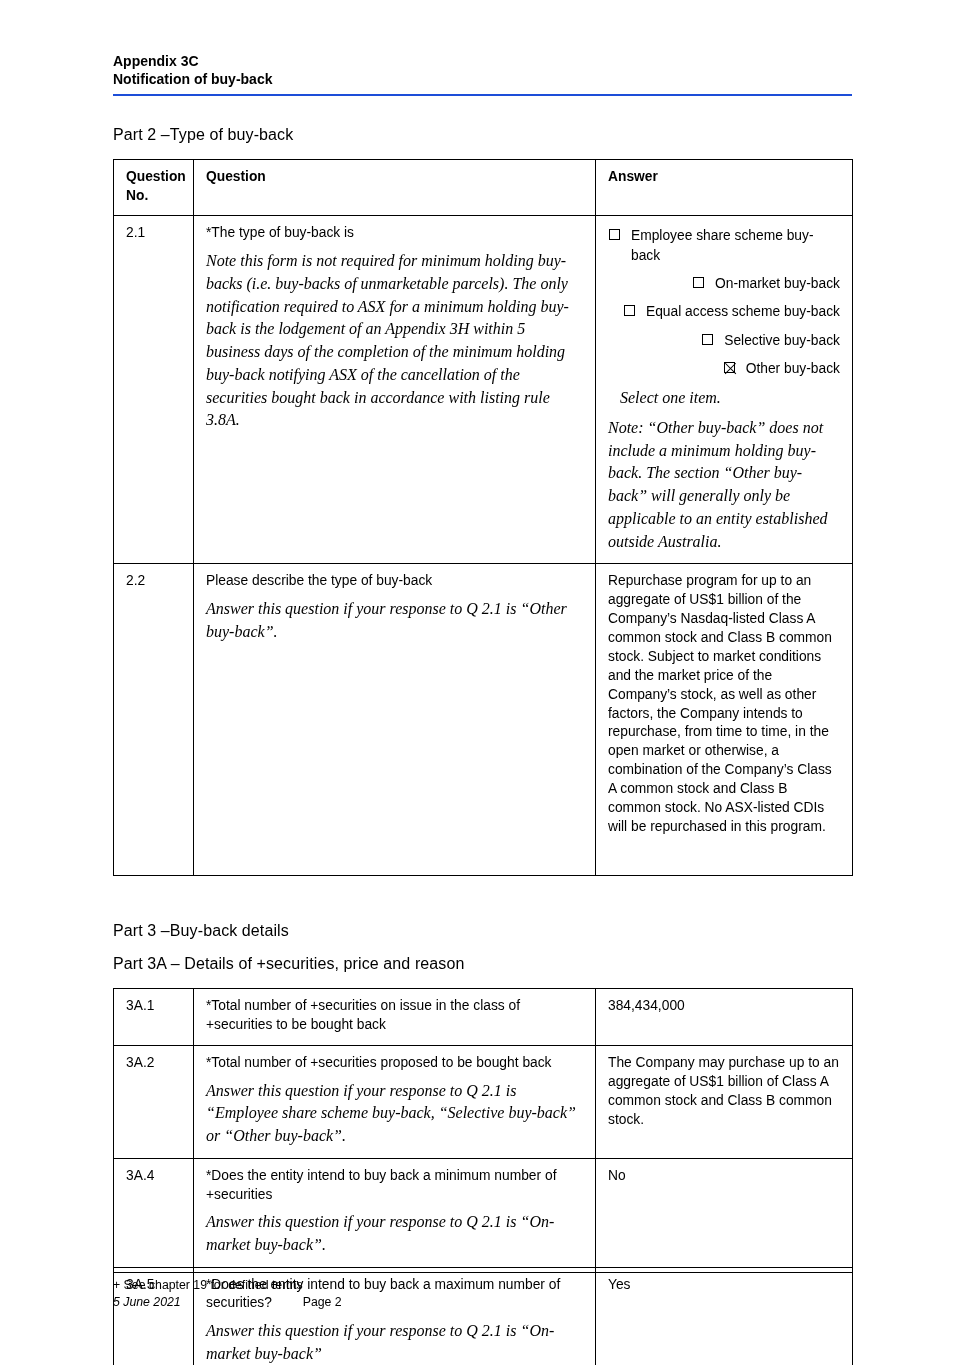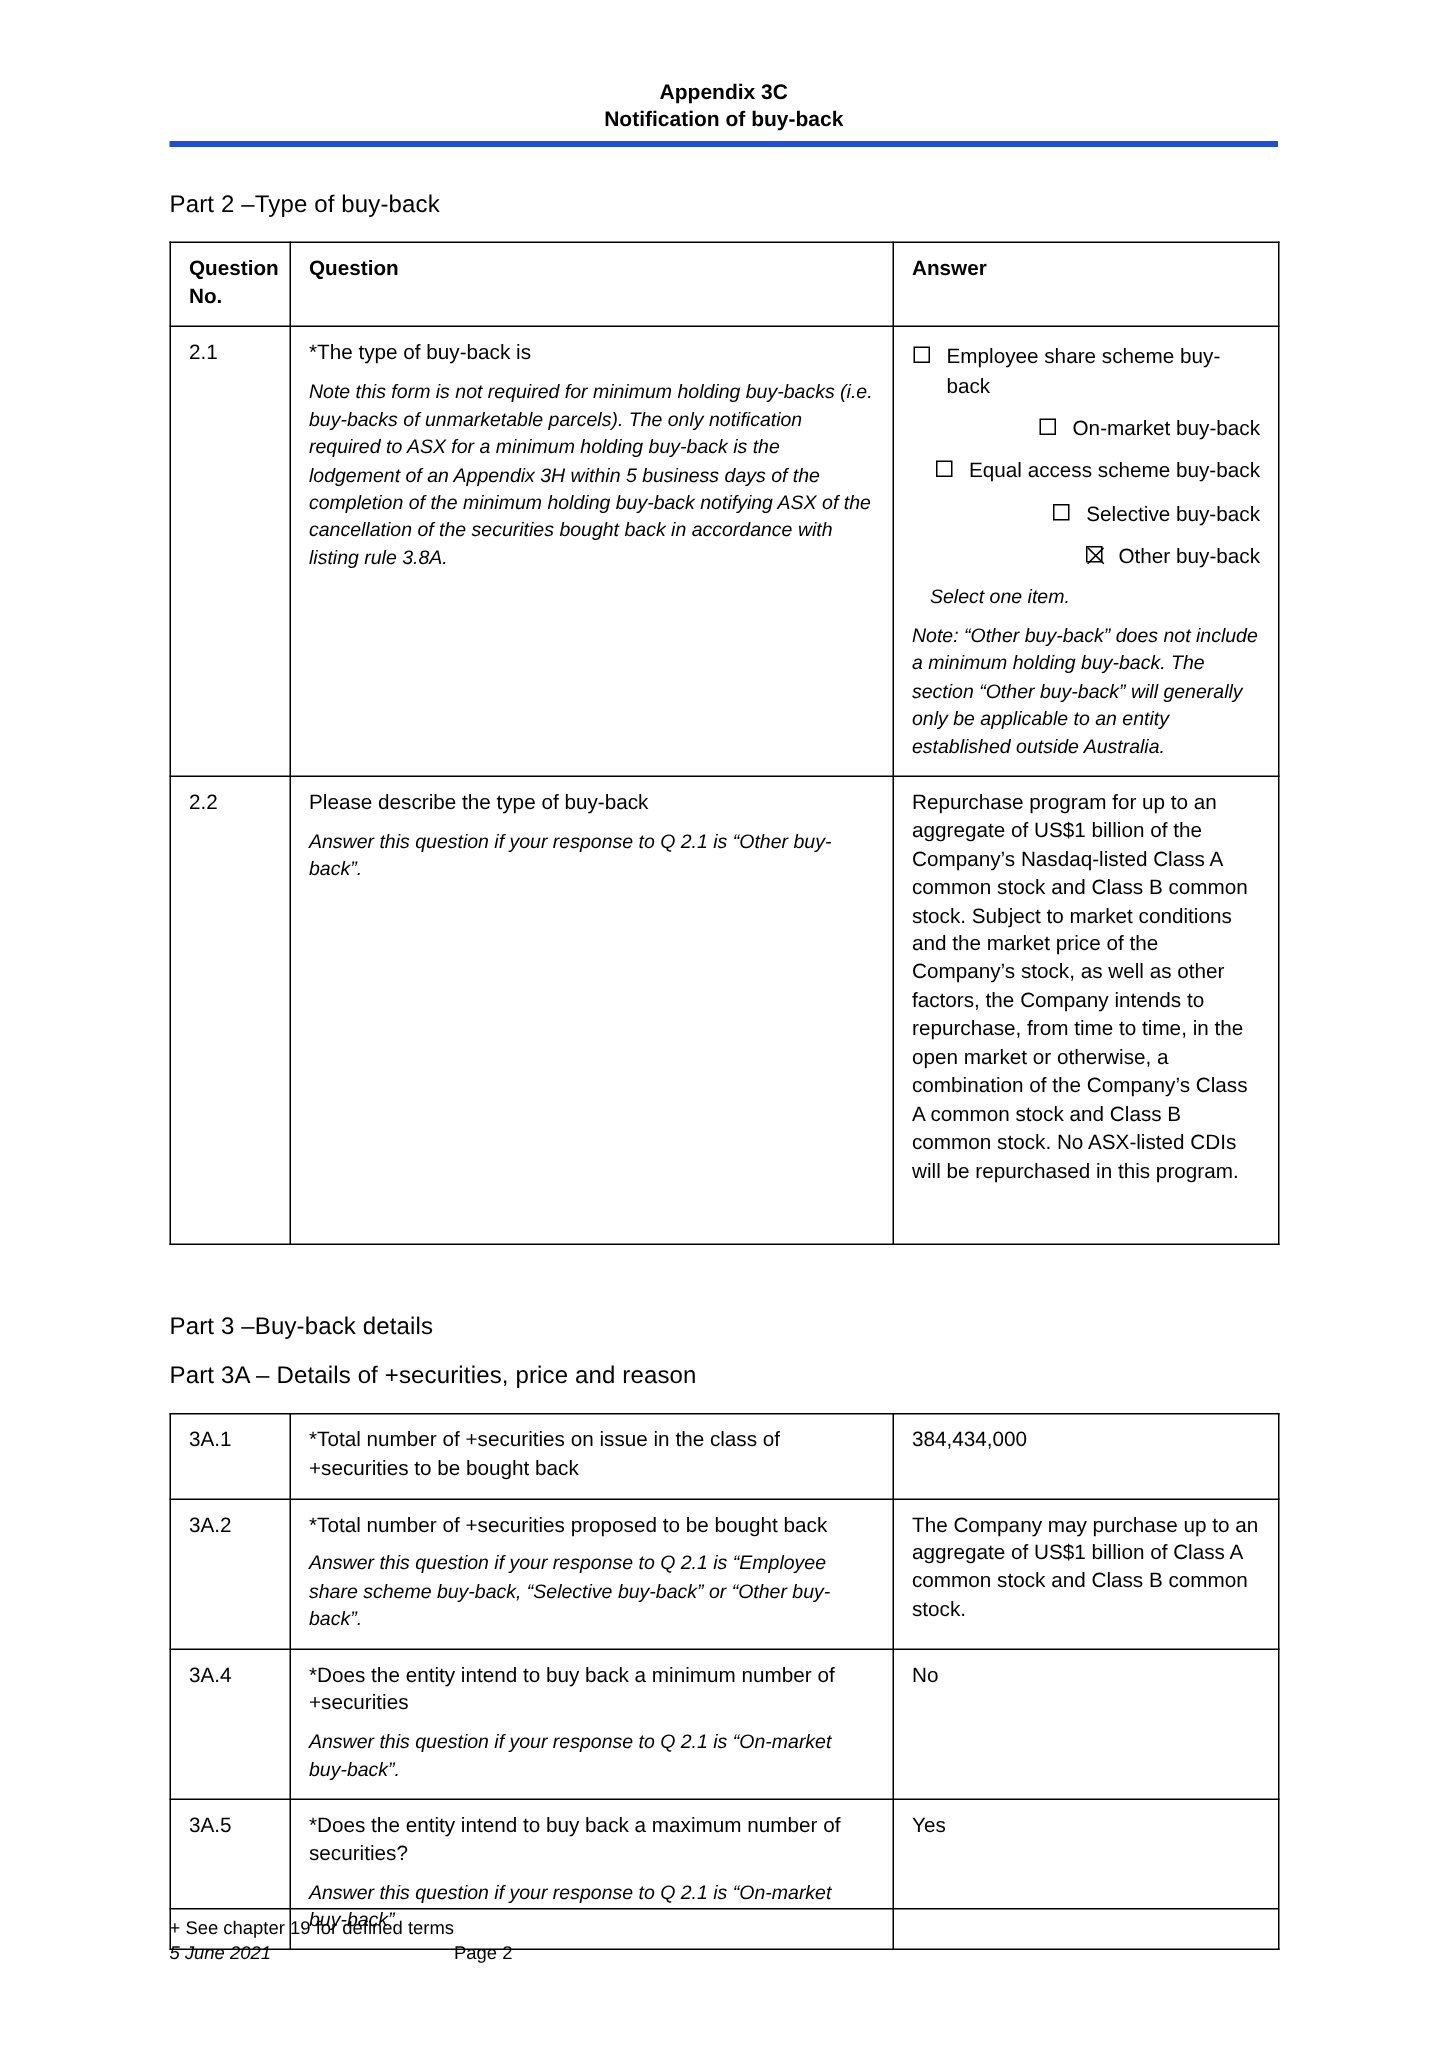--- a/index.html
+++ b/index.html
@@ -10,26 +10,26 @@
     height: 1365px;
     background: #ffffff;
     font-family: "Liberation Sans", sans-serif;
     color: #000;
     overflow: hidden;
   }
   .content { padding: 52px 113px 0 113px; }
 
   
   .doc-header {
-    text-align: center;
+    text-align: left;
     font-weight: bold;
     font-size: 14px;
     line-height: 1.32;
     padding-bottom: 5px;
-    border-bottom: 4px solid #1d4ed8;
+    border-bottom: 2px solid #1d4ed8;
   }
 
   
   .part-title {
     font-size: 16px;
     font-weight: 400;
     margin: 30px 0 15px 0;
     letter-spacing: 0.1px;
   }
   .part-title.sub { margin: 10px 0 15px 0; }
@@ -48,23 +48,24 @@
     font-size: 13.8px;
     line-height: 1.36;
     text-align: left;
   }
   table.qtable th { font-weight: bold; }
   td.qno { padding-left: 10px; }
 
   .q-text { font-size: 13.8px; }
   .q-note, .a-note {
     font-style: italic;
-    font-size: 13px;
+    font-size: 16px;
     line-height: 1.42;
     margin-top: 7px;
+    font-family: Liberation Serif, serif;
   }
   .a-text { font-size: 13.8px; line-height: 1.37; }
 
   
   .cb-list { margin-top: 2px; }
   .cb-item { display: flex; margin-bottom: 9px; justify-content: flex-end; }
   .cb-box {
     flex: 0 0 auto;
     width: 11px; height: 11px;
     border: 1.3px solid #000;

